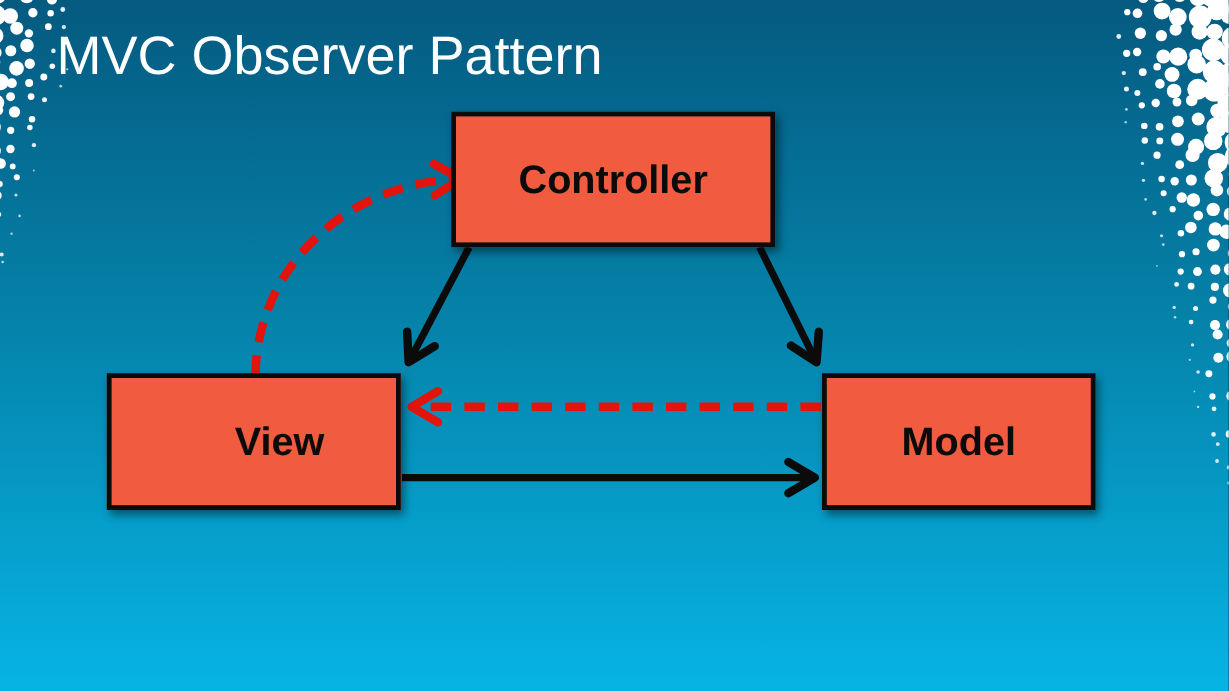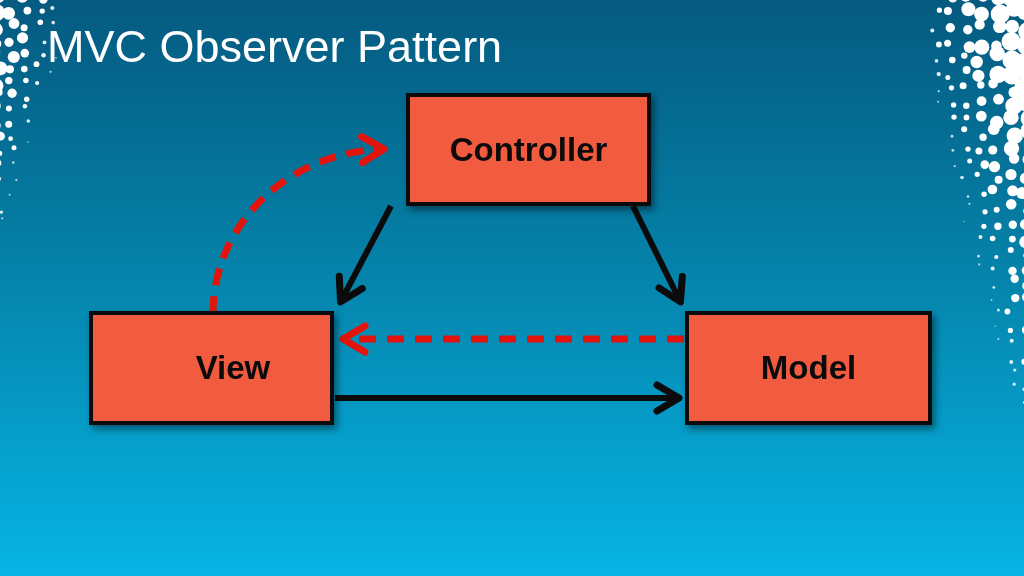--- a/index.html
+++ b/index.html
@@ -37,23 +37,23 @@
     box-shadow: 3px 4px 7px rgba(0,0,0,0.45);
     display: flex;
     align-items: center;
     justify-content: center;
   }
   .node-label {
     font-size: 33px;
     font-weight: 700;
     color: var(--node-text, #0B0B0B);
   }
-  .node-controller { left: 406px; top: 93px;  width: 245px; height: 113px; }
+  .node-controller { left: 376px; top: 93px;  width: 270px; height: 113px; }
   .node-view       { left: 89px;  top: 311px; width: 245px; height: 114px; padding-left: 43px; }
-  .node-model      { left: 685px; top: 311px; width: 247px; height: 114px; align-items: center; }
+  .node-model      { left: 685px; top: 311px; width: 228px; height: 114px; align-items: center; }
 
   .edge-solid  { stroke: var(--edge-solid, #0B0B0B); stroke-width: 6; fill: none; }
   .edge-dashed { stroke: var(--edge-dashed, #E3140C); stroke-width: 7; fill: none;
                  stroke-dasharray: 17 11; }
 </style>
 </head>
 <body>
 
 <div class="slide" style="--bg-top: #055A80; --bg-mid: #0581A8; --bg-bot: #06B4E4; --title-color: #FFFFFF; --node-fill: #F15B40; --node-border: #0B0B0B; --node-text: #0B0B0B; --edge-solid: #0B0B0B; --edge-dashed: #E3140C;">
 

